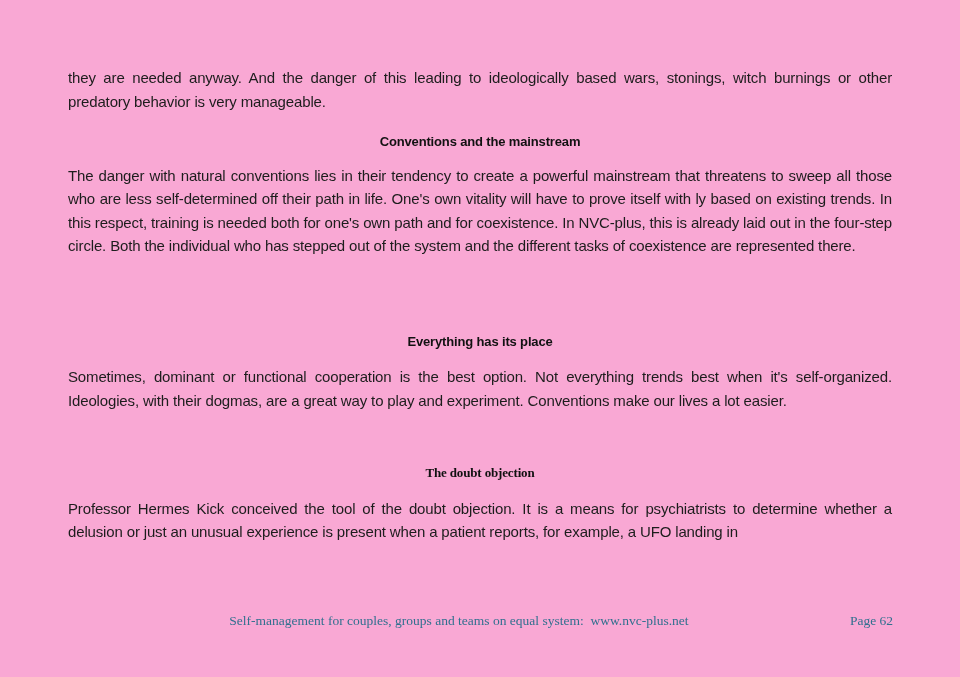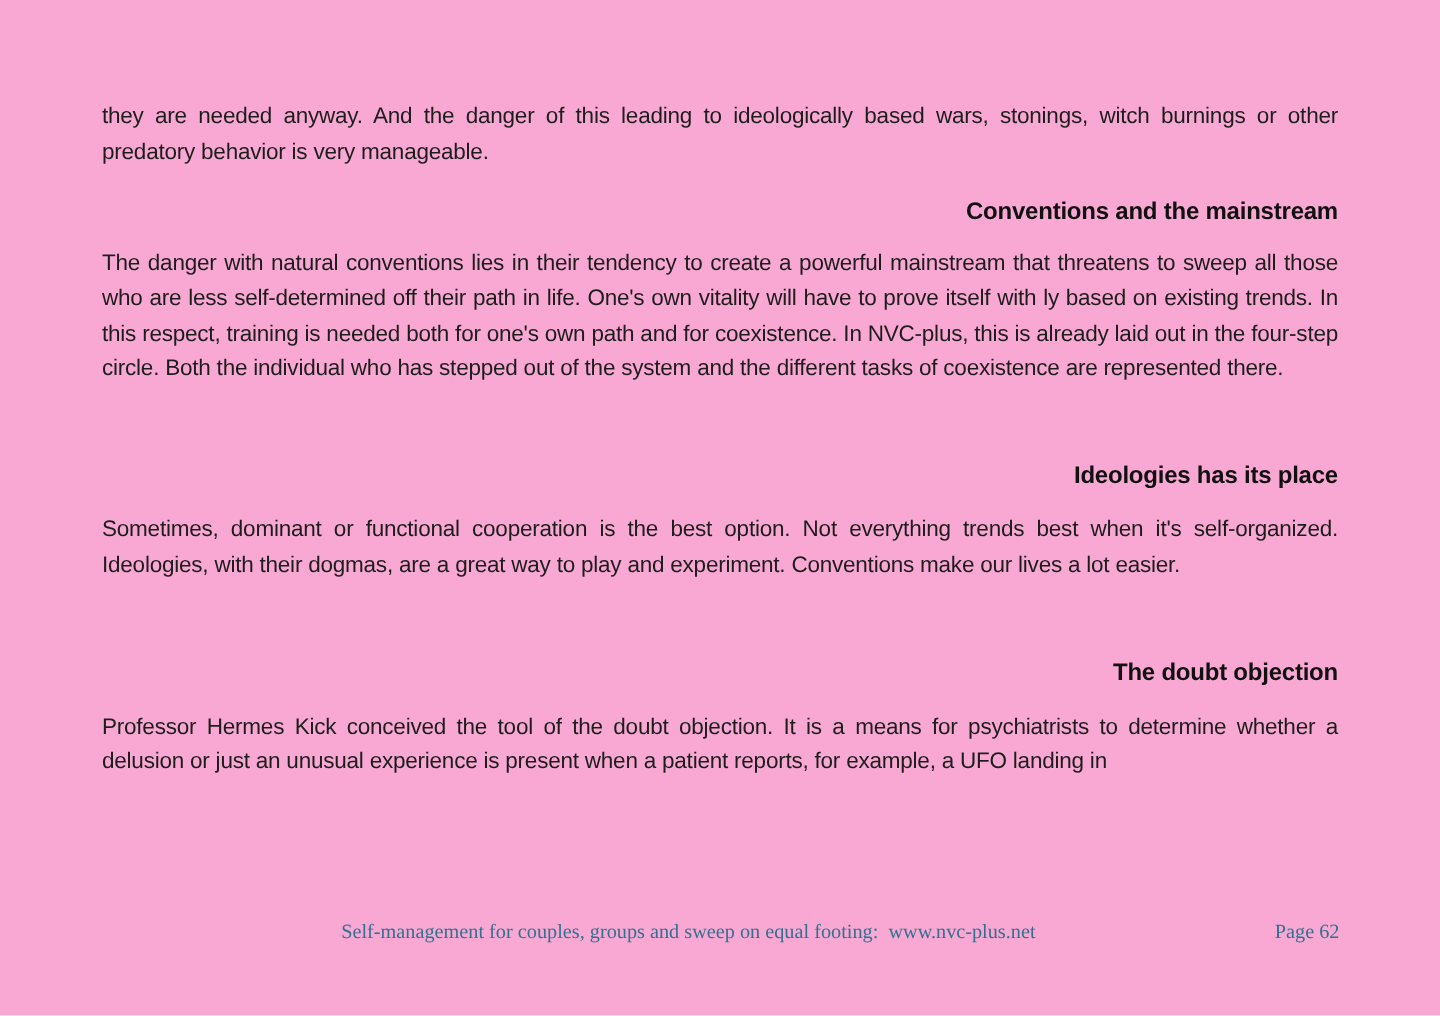--- a/index.html
+++ b/index.html
@@ -25,33 +25,33 @@
   .body-para {
     margin: 0;
     font-size: 15px;
     line-height: 23.5px;
     letter-spacing: -0.15px;
     text-align: justify;
     color: #1d1d1d;
   }
   .section-heading {
     margin: 0;
-    font-size: 16px;
+    font-size: 13px;
     line-height: 23.5px;
     letter-spacing: -0.15px;
     font-weight: 700;
     color: #111111;
-    text-align: right;
+    text-align: center;
   }
   .p1 { margin-bottom: 17px; }
   .h1 { margin-bottom: 10px; }
-  .p2 { margin-bottom: 48px; }
+  .p2 { margin-bottom: 72px; }
   .h2 { margin-bottom: 12px; }
   .p3 { margin-bottom: 49px; }
-  .h3 { margin-bottom: 12px; }
+  .h3 { margin-bottom: 12px; font-family: Liberation Serif, serif; }
   .p4 { margin-bottom: 0; }
   .page-footer {
     position: absolute;
     left: 68px;
     right: 67px;
     top: 611px;
     display: flex;
     align-items: baseline;
     font-family: "Liberation Serif", serif;
     font-size: 13.5px;
@@ -72,27 +72,27 @@
 
 <div class="page">
   <div class="content">
 
     <p class="body-para p1">they are needed anyway. And the danger of this leading to ideologically based wars, stonings, witch burnings or other predatory behavior is very manageable.</p>
 
     <h2 class="section-heading h1">Conventions and the mainstream</h2>
 
     <p class="body-para p2">The danger with natural conventions lies in their tendency to create a powerful mainstream that threatens to sweep all those who are less self-determined off their path in life. One's own vitality will have to prove itself with ly based on existing trends. In this respect, training is needed both for one's own path and for coexistence. In NVC-plus, this is already laid out in the four-step circle. Both the individual who has stepped out of the system and the different tasks of coexistence are represented there.</p>
 
-    <h2 class="section-heading h2">Ideologies has its place</h2>
+    <h2 class="section-heading h2">Everything has its place</h2>
 
     <p class="body-para p3">Sometimes, dominant or functional cooperation is the best option. Not everything trends best when it's self-organized. Ideologies, with their dogmas, are a great way to play and experiment. Conventions make our lives a lot easier.</p>
 
     <h2 class="section-heading h3">The doubt objection</h2>
 
     <p class="body-para p4">Professor Hermes Kick conceived the tool of the doubt objection. It is a means for psychiatrists to determine whether a delusion or just an unusual experience is present when a patient reports, for example, a UFO landing in</p>
 
   </div>
 
   <div class="page-footer" style="color: rgb(49, 112, 143);">
-    <span class="footer-title">Self-management for couples, groups and sweep on equal footing:  www.nvc-plus.net</span>
+    <span class="footer-title">Self-management for couples, groups and teams on equal system:  www.nvc-plus.net</span>
     <span class="footer-page">Page 62</span>
   </div>
 </div>
 
 </body></html>

